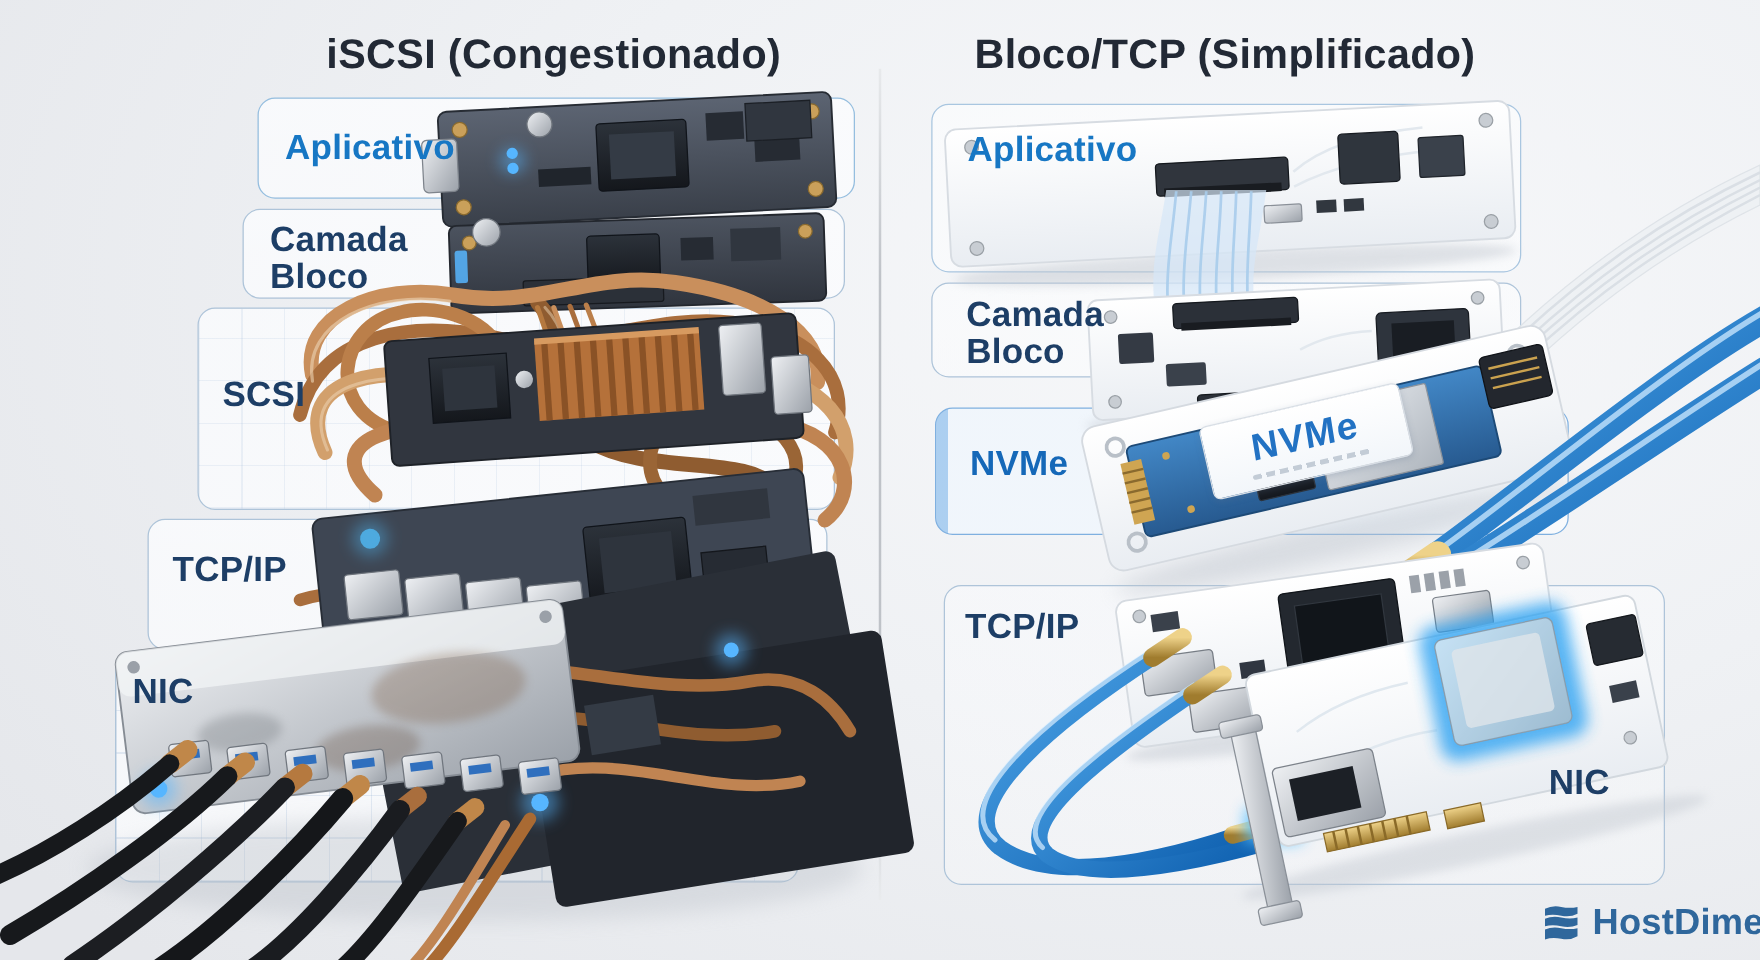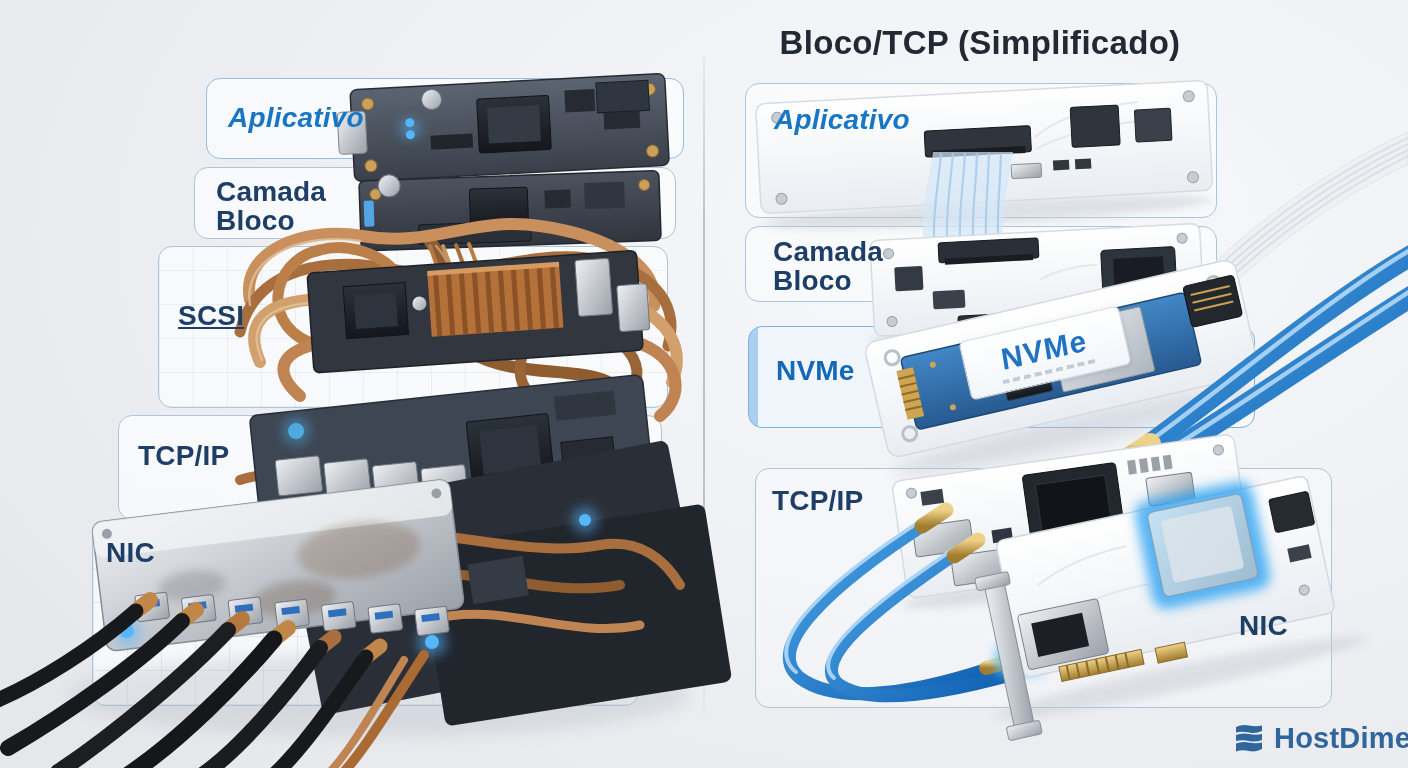--- a/index.html
+++ b/index.html
@@ -14,32 +14,32 @@
   
   .panel-title{position:absolute;top:24px;z-index:6;font-weight:bold;font-size:33px;
     color:#222935;letter-spacing:.3px;text-align:center;}
   #title-left{left:160px;width:566px;}
   #title-right{left:700px;width:560px;}
   
   .layer-box{position:absolute;border:1.6px solid #aec4d9;border-radius:14px;
     background:linear-gradient(rgba(252,253,255,.78),rgba(252,253,255,.7));}
   .layer-label{position:relative;z-index:5;display:inline-block;font-weight:bold;font-size:28px;
     color:#1d3e66;letter-spacing:.2px;line-height:1.04;}
-  .label-blue{color:#1777c4;font-style:italic;}
+  .label-blue{color:#1777c4;}
   
   #box-aplicativo-l{left:206px;top:78px;width:476px;height:79px;border-color:#95bedf;}
   #box-aplicativo-l .layer-label{margin:24px 0 0 21px;}
   #box-camada-l{left:194px;top:167px;width:480px;height:70px;}
   #box-camada-l .layer-label{margin:9px 0 0 21px;width:120px;}
   #box-scsi-l{left:158px;top:246px;width:508px;height:160px;
     background:
       repeating-linear-gradient(0deg, rgba(130,165,205,.13) 0 1px, transparent 1px 34px),
       repeating-linear-gradient(90deg, rgba(130,165,205,.13) 0 1px, transparent 1px 34px),
       linear-gradient(rgba(252,253,255,.74),rgba(252,253,255,.74));}
-  #box-scsi-l .layer-label{margin:54px 16px 0 19px;text-decoration:underline;}
+  #box-scsi-l .layer-label{margin:54px 16px 0 19px;}
   #box-tcpip-l{left:118px;top:415px;width:542px;height:103px;}
   #box-tcpip-l .layer-label{margin:25px 0 0 19px;}
   #box-nic-l{left:92px;top:524px;width:545px;height:180px;
     background:
       repeating-linear-gradient(0deg, rgba(130,165,205,.20) 0 1px, transparent 1px 34px),
       repeating-linear-gradient(90deg, rgba(130,165,205,.20) 0 1px, transparent 1px 34px),
       linear-gradient(rgba(252,253,255,.72),rgba(252,253,255,.72));}
   #box-nic-l .layer-label{margin:13px 0 0 13px;}
   
   #box-aplicativo-r{left:745px;top:83px;width:470px;height:133px;border-color:#a9c6e0;
@@ -475,20 +475,21 @@
           <line x1="1092" y1="644" x2="1092" y2="659"></line>
           <line x1="1102" y1="644" x2="1102" y2="659"></line>
           <line x1="1112" y1="644" x2="1112" y2="659"></line>
         </g>
       <rect x="1284" y="524" width="40" height="34" rx="3" fill="#262b32" stroke="#14181d"></rect>
       <rect x="1292" y="576" width="22" height="14" fill="#3a414b"></rect>
       <circle cx="1300" cy="620" r="5" fill="#c8cdd3" stroke="#9aa0a6"></circle>
     </g>
   </svg>
 
+  <div class="panel-title" id="title-left">iSCSI (Congestionado)</div>
   <div class="panel-title" id="title-right">Bloco/TCP (Simplificado)</div>
 
   <div id="ssd-sticker">
     <span class="ssd-print">NVMe</span>
     <span class="ssd-lines"></span>
   </div>
 
   <div id="brand">
     <svg width="34" height="30" viewBox="0 0 34 30">
       <path d="M4,3 Q10,0 17,1.5 Q24,3 30,1.5 L30,7 Q24,10 17,8.5 Q10,7 4,8.5 Z" fill="#2f679c"></path>

